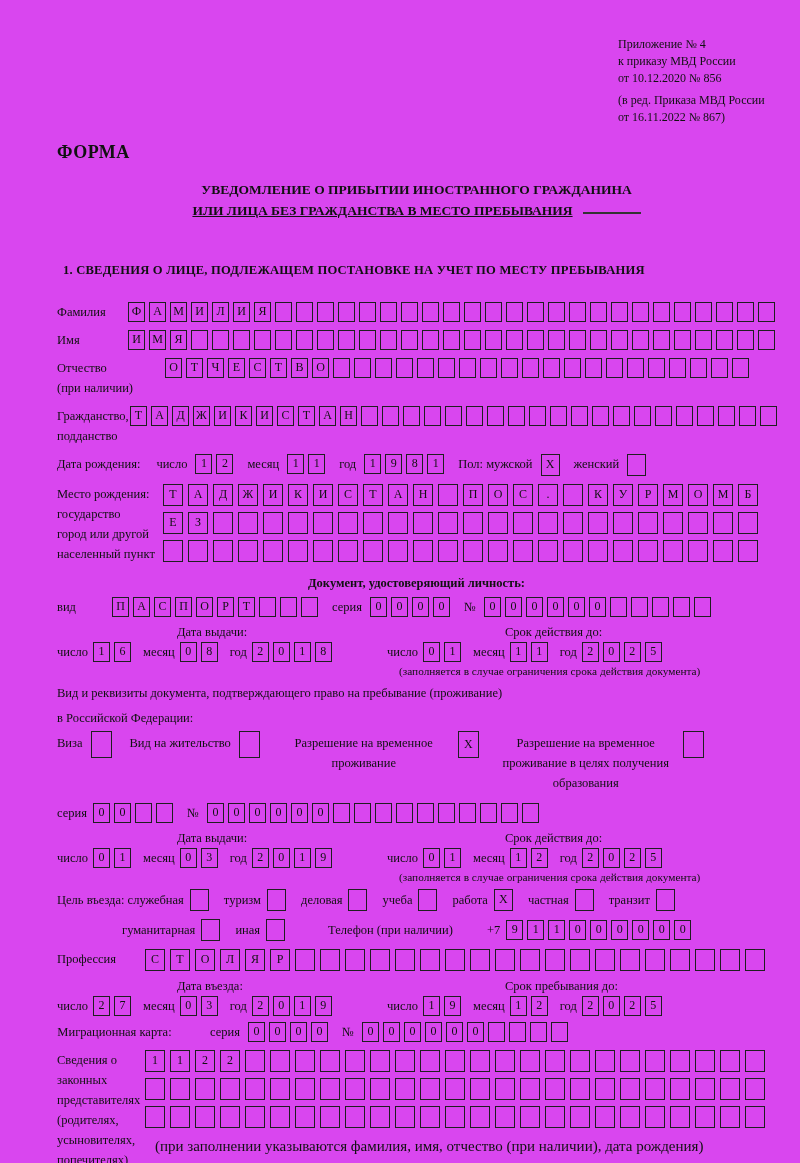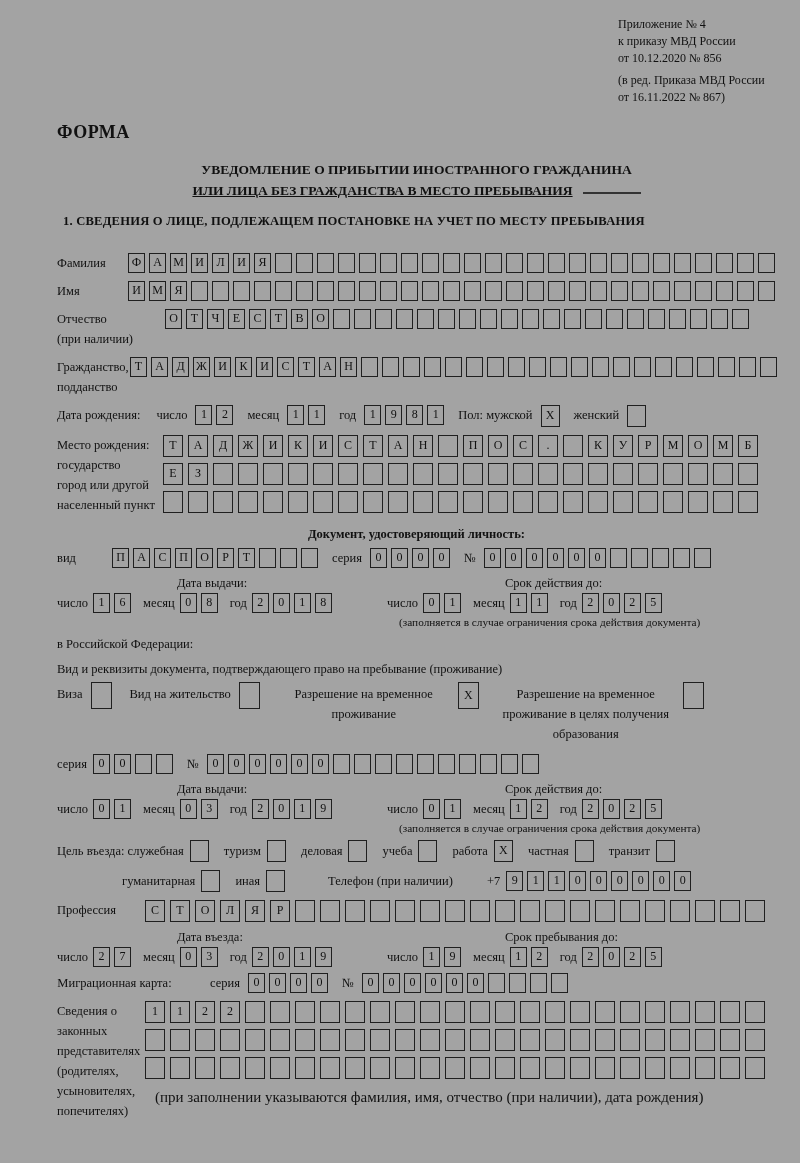--- a/index.html
+++ b/index.html
@@ -1,28 +1,28 @@
 <!DOCTYPE html>
 <html><head>
 <meta charset="utf-8">
 <style>
   * { box-sizing: border-box; margin: 0; padding: 0; }
   html, body { background: #ffffff; }
   body { width: 800px; font-family: "Liberation Serif", "DejaVu Serif", serif; color: #111; }
-  .page { width: 800px; height: 1163px; background: #a3a3a3; padding: 16px 24px 0 57px; overflow: hidden; position: relative; }
+  .page { width: 800px; height: 1163px; background: #d946ef; padding: 36px 24px 0 57px; overflow: hidden; position: relative; }
 
   .annex { margin-left: 561px; font-size: 12px; line-height: 17px; }
   .annex .gap { height: 5px; }
   .forma { text-align: left; padding-right: 10px; font-weight: bold; font-size: 18px; margin-top: 16px; letter-spacing: .5px; }
 
   .title { text-align: center; font-weight: bold; font-size: 13.5px; line-height: 21px; margin-top: 16px; }
   .title-line2 { display: flex; justify-content: center; align-items: flex-start; text-decoration: underline; }
   .blank-line { display: inline-block; width: 58px; border-bottom: 2px solid #333; height: 14px; margin-left: 10px; }
 
-  .section { font-weight: bold; font-size: 12.6px; margin-top: 13px; margin-left: 6px; letter-spacing: .2px; }
+  .section { font-weight: bold; font-size: 12.6px; margin-top: 42px; margin-left: 6px; letter-spacing: .2px; }
 
   .rows { margin-top: 24px; }
   .row { display: flex; align-items: flex-start; margin-bottom: 8px; }
   .lbl { font-size: 12.5px; line-height: 20px; flex-shrink: 0; }
   .lbl .l2 { line-height: 20px; }
 
   .cells { display: flex; flex-wrap: nowrap; flex-shrink: 0; }
   .cell { display: inline-block; width: 17px; height: 20px; border: 1.5px solid #1f1f1f; margin-right: 4px;
           font-size: 12px; line-height: 17px; text-align: center; flex-shrink: 0; }
   .wide .cell { width: 20px; height: 22px; margin-right: 5px; line-height: 19px; }
@@ -442,22 +442,22 @@
               <span class="cell">2</span>
               <span class="cell">0</span>
               <span class="cell">2</span>
               <span class="cell">5</span>
             </span>
         </div>
         <div class="note">(заполняется в случае ограничения срока действия документа)</div>
       </div>
     </div>
 
+    <div class="plain">Вид и реквизиты документа, подтверждающего право на пребывание (проживание)</div>
     <div class="plain">в Российской Федерации:</div>
-    <div class="plain">Вид и реквизиты документа, подтверждающего право на пребывание (проживание)</div>
 
     <div class="visa-row">
       <span class="vlbl">Виза</span>
       <span class="cells cbx-lg">
           <span class="cell"></span>
         </span>
       <span class="vlbl">Вид на жительство</span>
       <span class="cells cbx-lg">
           <span class="cell"></span>
         </span>

